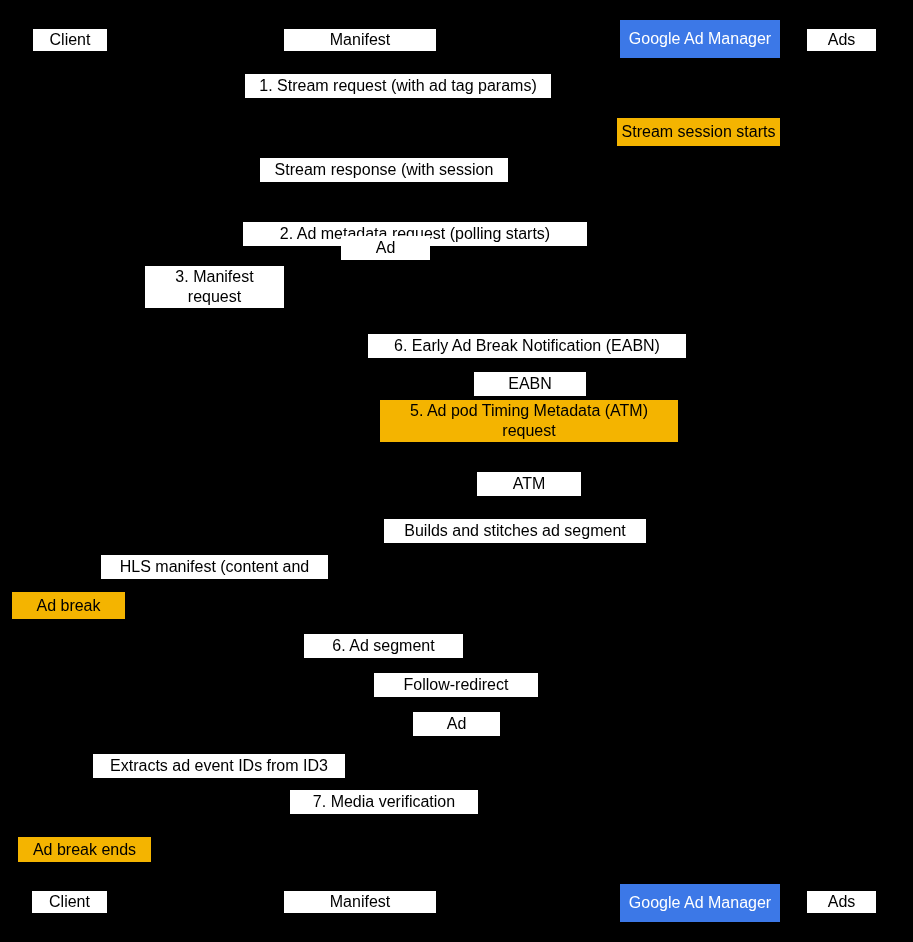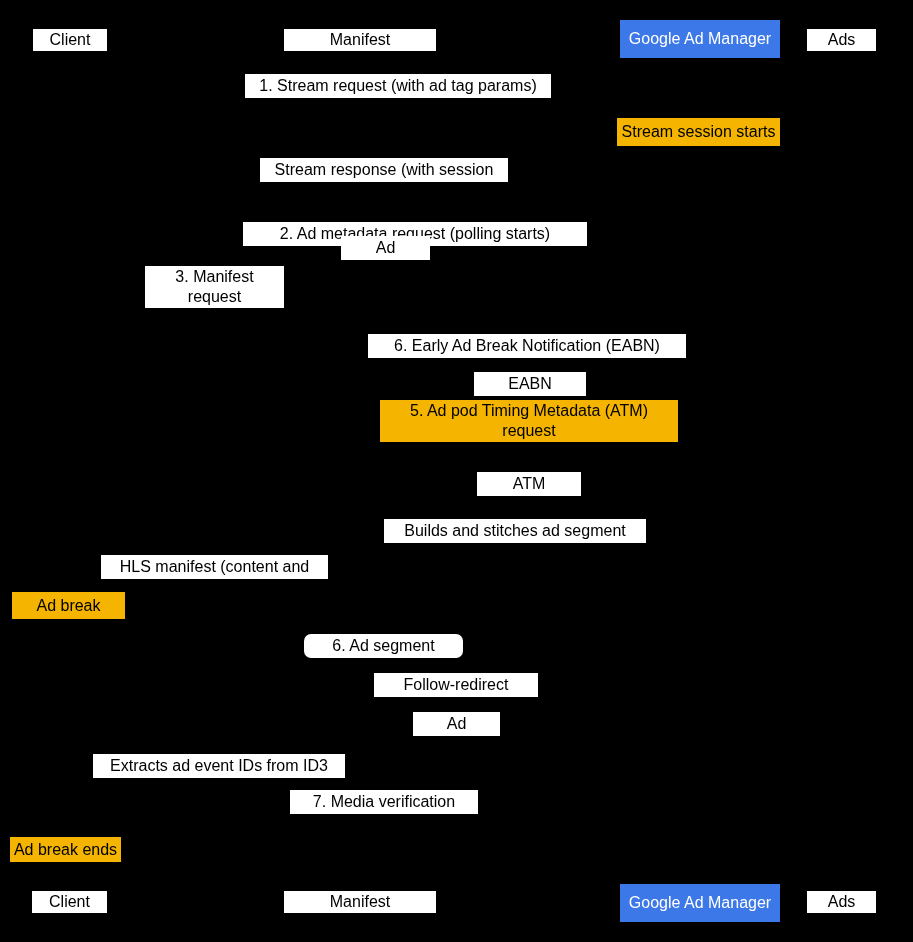--- a/index.html
+++ b/index.html
@@ -37,26 +37,26 @@
   #m-admeta-request{left:243px;top:197px;width:344px;margin-top:25px;}
   #m-admeta{left:341px;top:236px;width:89px;}
   #m-manifest-request{left:145px;top:266px;width:139px;}
   #m-eabn-request{left:368px;top:334px;width:318px;}
   #m-eabn-response{left:474px;top:372px;width:112px;}
   #m-atm-request{left:380px;top:400px;width:298px;}
   #m-atm-response{left:477px;top:472px;width:104px;}
   #m-builds{left:384px;top:519px;width:262px;}
   #m-hls{left:101px;top:555px;width:227px;}
   #n-break-starts{left:12px;top:592px;width:113px;height:27px;line-height:27px;}
-  #m-segment-request{left:304px;top:634px;width:159px;border-radius:7px;}
+  #m-segment-request{left:304px;top:634px;width:159px;}
   #m-follow-redirect{left:374px;top:673px;width:164px;}
   #m-ad-segment{left:413px;top:712px;width:87px;}
   #m-extracts{left:93px;top:754px;width:252px;}
   #m-pings{left:290px;top:790px;width:188px;}
-  #n-break-ends{left:10px;top:837px;width:111px;height:25px;line-height:25px;}
+  #n-break-ends{left:18px;top:837px;width:133px;height:25px;line-height:25px;}
   
   #p-client-bot{left:32px;top:891px;width:75px;}
   #p-mm-bot{left:284px;top:891px;width:152px;}
   #p-gam-bot{left:620px;top:884px;}
   #p-cdn-bot{left:807px;top:891px;width:69px;}
 </style>
 </head>
 <body>
 
 <div class="stage">

